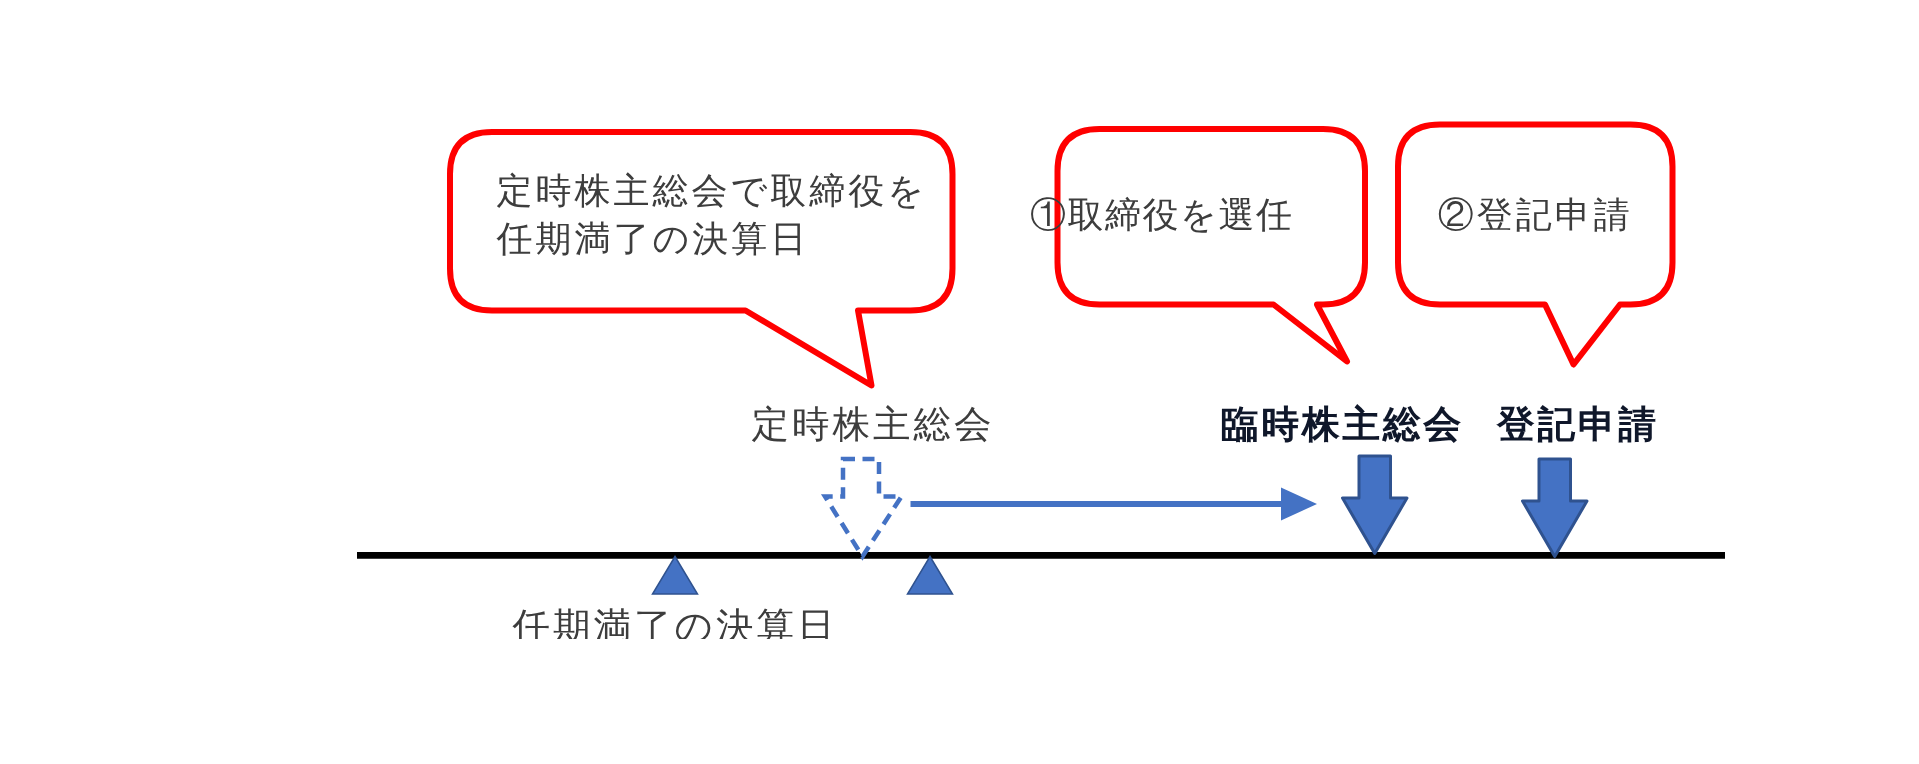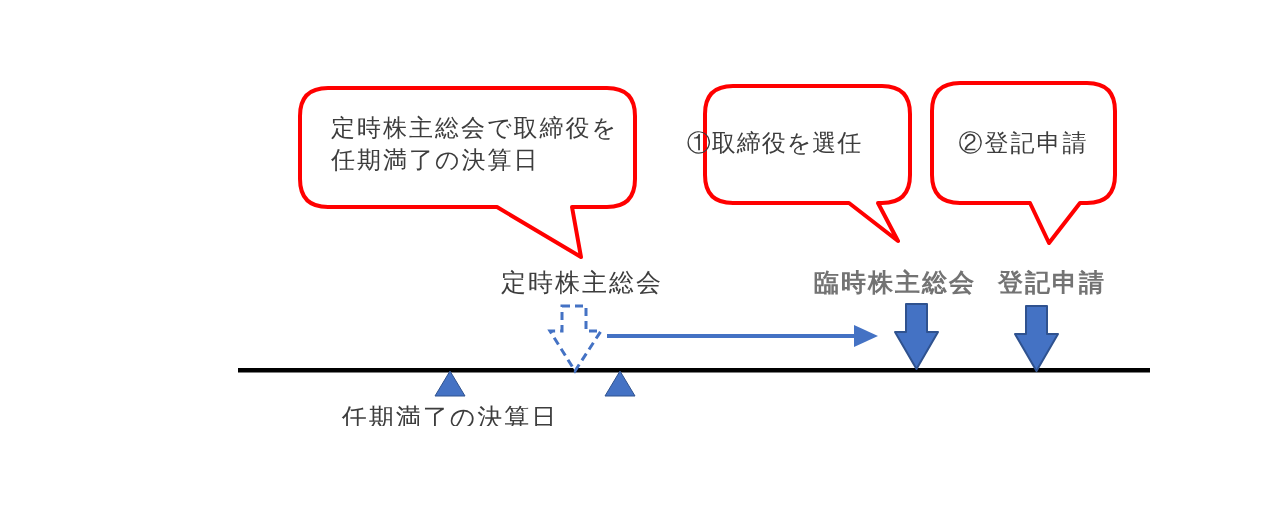--- a/index.html
+++ b/index.html
@@ -18,21 +18,21 @@
   .txt {
     position: absolute;
     color: #3d3d3d;
     font-size: 24px;
     letter-spacing: 2px;
     white-space: nowrap;
   }
   .bubble-line { line-height: 32px; }
   .center { text-align: center; }
   .event-label { font-size: 25px; top: 266px; }
-  .bold { font-weight: bold; color: #737373; }
+  .bold { font-weight: bold; color: #0f172a; }
   .marker-label { font-size: 25px; top: 401px; }
 </style>
 </head>
 <body>
 
 <div class="canvas">
 
   <svg class="shape-layer" width="1279" height="509" viewBox="0 0 1279 509">
 
     <rect x="238" y="368" width="912" height="4.5" fill="#000000"></rect>

